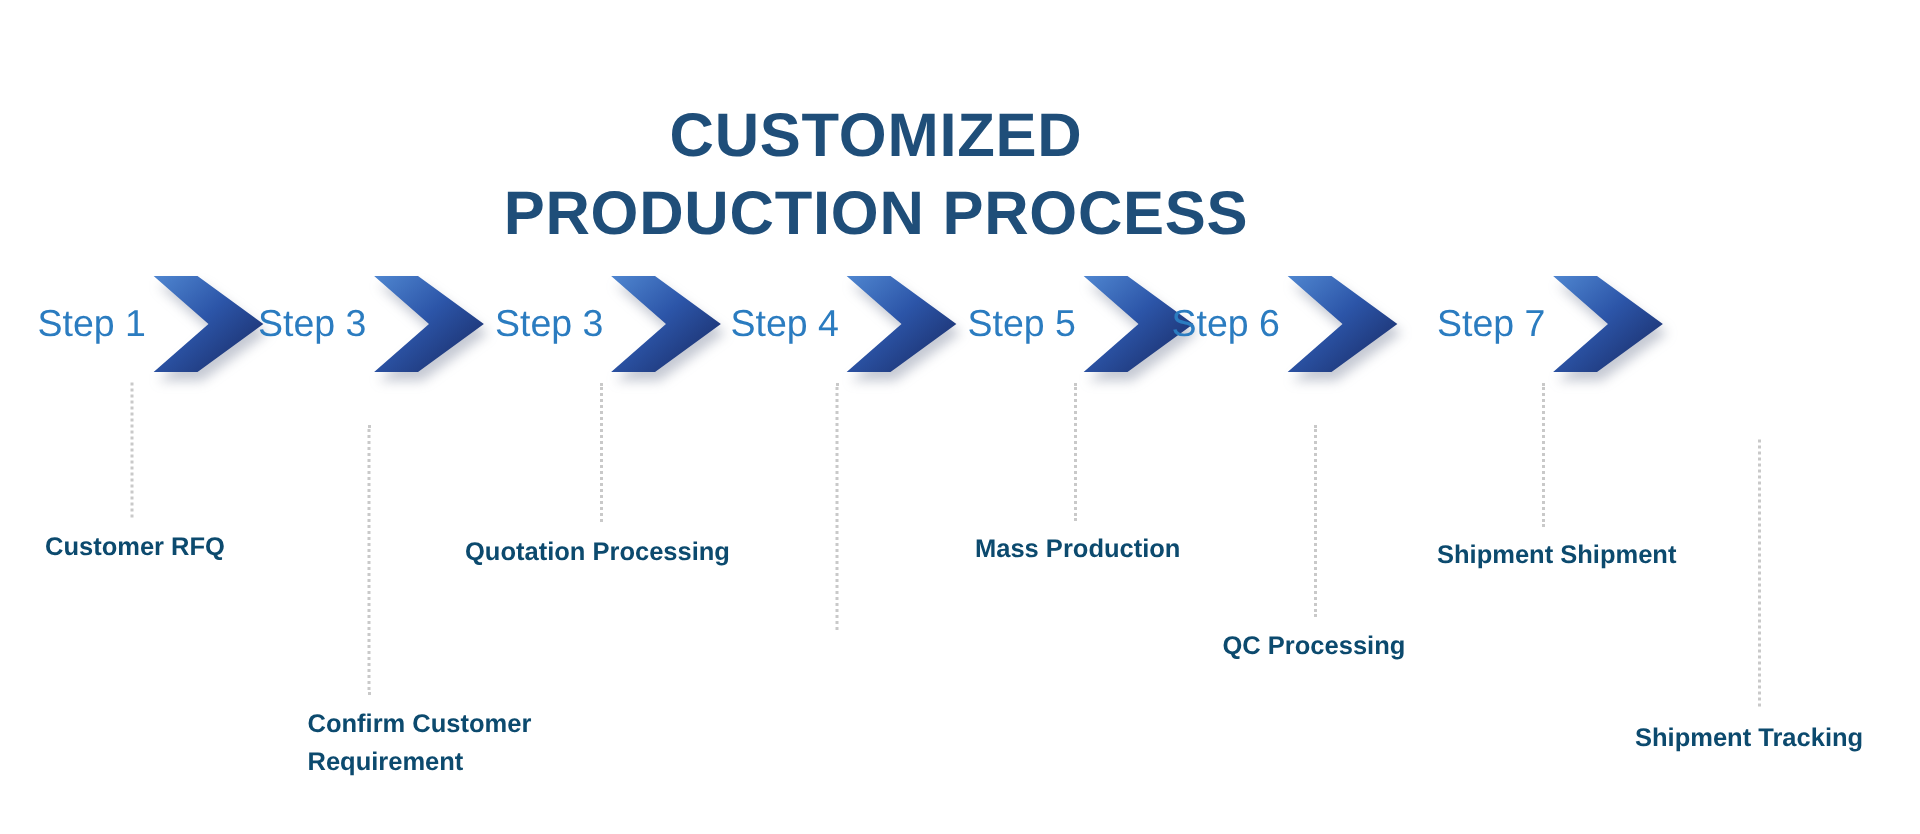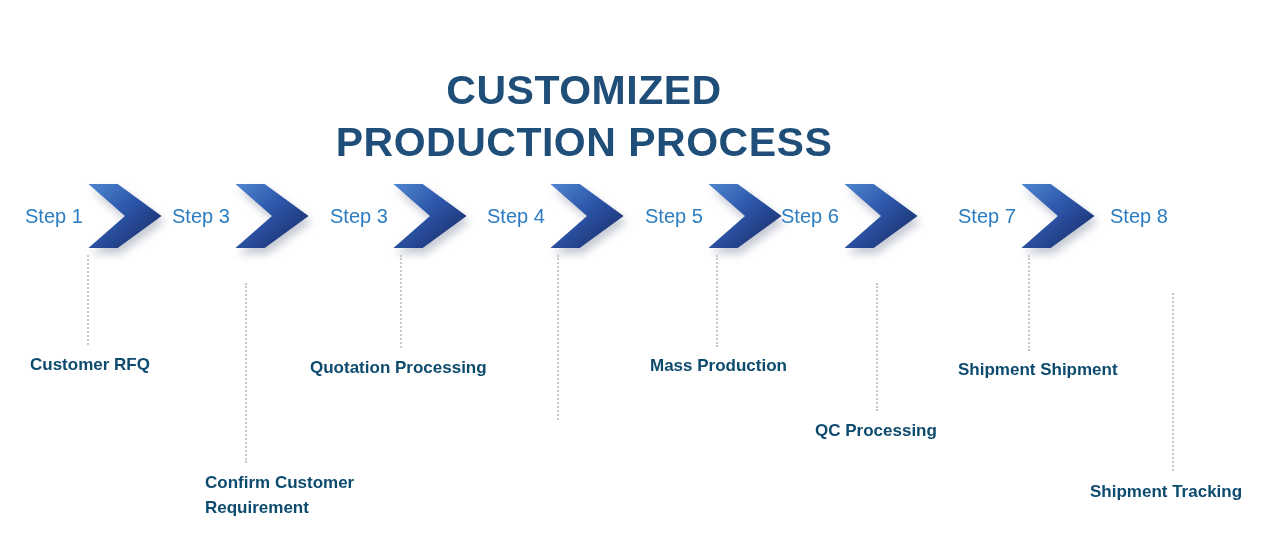--- a/index.html
+++ b/index.html
@@ -33,21 +33,21 @@
   .step {
     position: absolute;
     top: 182px;
     height: 68px;
     display: flex;
     align-items: center;
     gap: 4px;
   }
   .step-label {
     color: #2b7cc0;
-    font-size: 20px;
+    font-size: 25px;
     font-weight: 500;
     white-space: nowrap;
   }
   .arrow {
     width: 76px;
     height: 64px;
     flex: 0 0 auto;
     filter: drop-shadow(3px 6px 4px rgba(90, 100, 130, 0.35));
   }
   .connector {
@@ -123,23 +123,20 @@
     <svg class="arrow" viewBox="0 0 80 70">
         <polygon points="0,0 32,0 80,35 32,70 0,70 40,35" fill="url(#arrowGrad)"></polygon>
       </svg>
   </div>
   <div class="step" style="left:958px">
     <span class="step-label">Step 7</span>
     <svg class="arrow" viewBox="0 0 80 70">
         <polygon points="0,0 32,0 80,35 32,70 0,70 40,35" fill="url(#arrowGrad)"></polygon>
       </svg>
   </div>
-  <div class="step" style="left:1110px">
-    <span class="step-label">Step 8</span>
-  </div>
 
   <div class="connector" style="left:87px;  top:255px; height:90px"></div>
   <div class="connector" style="left:245px; top:283px; height:180px"></div>
   <div class="connector" style="left:400px; top:255px; height:93px"></div>
   <div class="connector" style="left:557px; top:255px; height:165px"></div>
   <div class="connector" style="left:716px; top:255px; height:92px"></div>
   <div class="connector" style="left:876px; top:283px; height:128px"></div>
   <div class="connector" style="left:1028px;top:255px; height:96px"></div>
   <div class="connector" style="left:1172px;top:293px; height:178px"></div>
 

